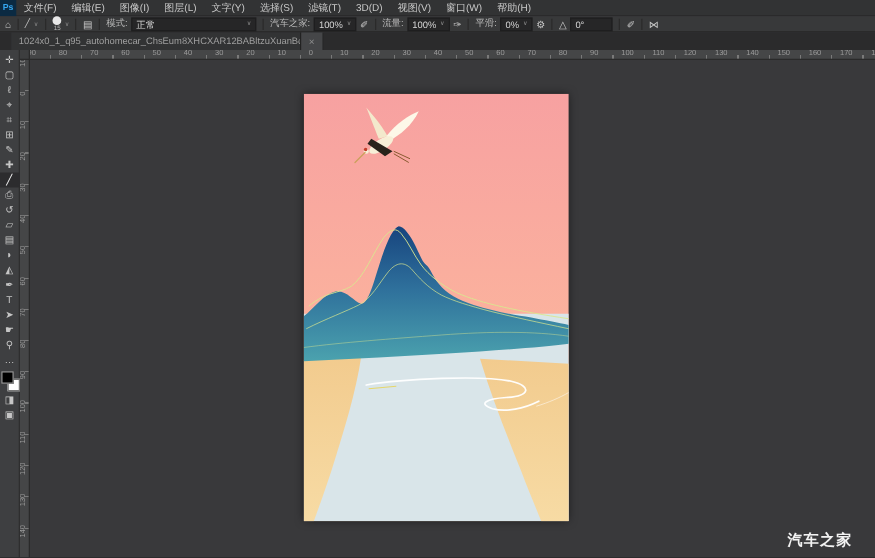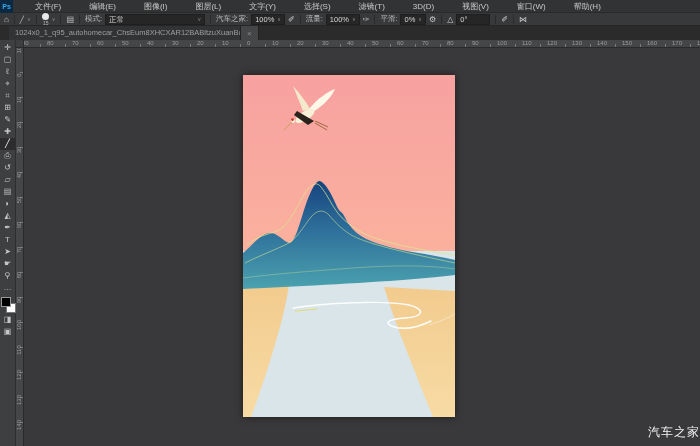--- a/index.html
+++ b/index.html
@@ -1,21 +1,21 @@
 <!DOCTYPE html>
 <html><head>
 <meta charset="utf-8">
 <style>
   html,body{margin:0;padding:0;background:#222;}
   .app{position:relative;width:700px;height:446px;overflow:hidden;
        font-family:"Liberation Sans",sans-serif;background:#39393b;
        -webkit-font-smoothing:antialiased;}
   
   .menubar{position:absolute;left:0;top:0;width:700px;height:13px;background:#323334;
-           display:flex;align-items:center;gap:16px;border-bottom:1px solid #2a2a2b;box-sizing:border-box;}
+           display:flex;align-items:center;gap:0;border-bottom:1px solid #2a2a2b;box-sizing:border-box;}
   .ps-logo{width:13px;height:13px;background:#0b2a42;color:#35a7f0;font-size:7px;font-weight:bold;
            display:flex;align-items:center;justify-content:center;flex:0 0 auto;}
   .menu-item{color:#c9c9c9;font-size:8px;padding:0 6px;line-height:13px;white-space:nowrap;}
   
   .optionsbar{position:absolute;left:0;top:13px;width:700px;height:13px;background:#38393a;
               display:flex;align-items:center;border-bottom:1px solid #262626;box-sizing:border-box;
               color:#c4c4c4;font-size:7.5px;gap:3px;padding-left:4px;}
   .ob-icon{color:#c8c8c8;font-size:8px;line-height:13px;flex:0 0 auto;}
   .ob-sep{width:1px;height:9px;background:#2a2a2a;margin:0 2px;flex:0 0 auto;}
   .ob-label{color:#b9b9b9;white-space:nowrap;}
@@ -54,21 +54,21 @@
         color:#c6c6c6;font-size:8px;line-height:12px;}
   .tool.selected{background:#2c2c2e;color:#ffffff;}
   .swatches{position:relative;width:16px;height:18px;margin-top:2px;}
   .swatch-bg{position:absolute;left:6px;top:7px;width:8px;height:8px;background:#fff;border:1px solid #777;}
   .swatch-fg{position:absolute;left:1px;top:1px;width:8px;height:8px;background:#000;border:1px solid #999;}
   
   .viewport{position:absolute;left:24px;top:48px;width:676px;height:398px;background:#39393b;}
   .canvas{position:absolute;left:219px;top:27px;width:212px;height:342px;
           box-shadow:0 0 7px rgba(0,0,0,.55);}
   .canvas svg{display:block;}
-  .watermark{position:absolute;right:0;top:424px;color:#f2f2f2;font-size:12px;font-weight:normal;
+  .watermark{position:absolute;right:18px;top:424px;color:#f2f2f2;font-size:12px;font-weight:bold;
              letter-spacing:1px;}
 </style>
 </head>
 <body>
 
 <div class="app">
 
   <div class="menubar">
     <div class="ps-logo">Ps</div>
     <div class="menu-item">文件(F)</div>

